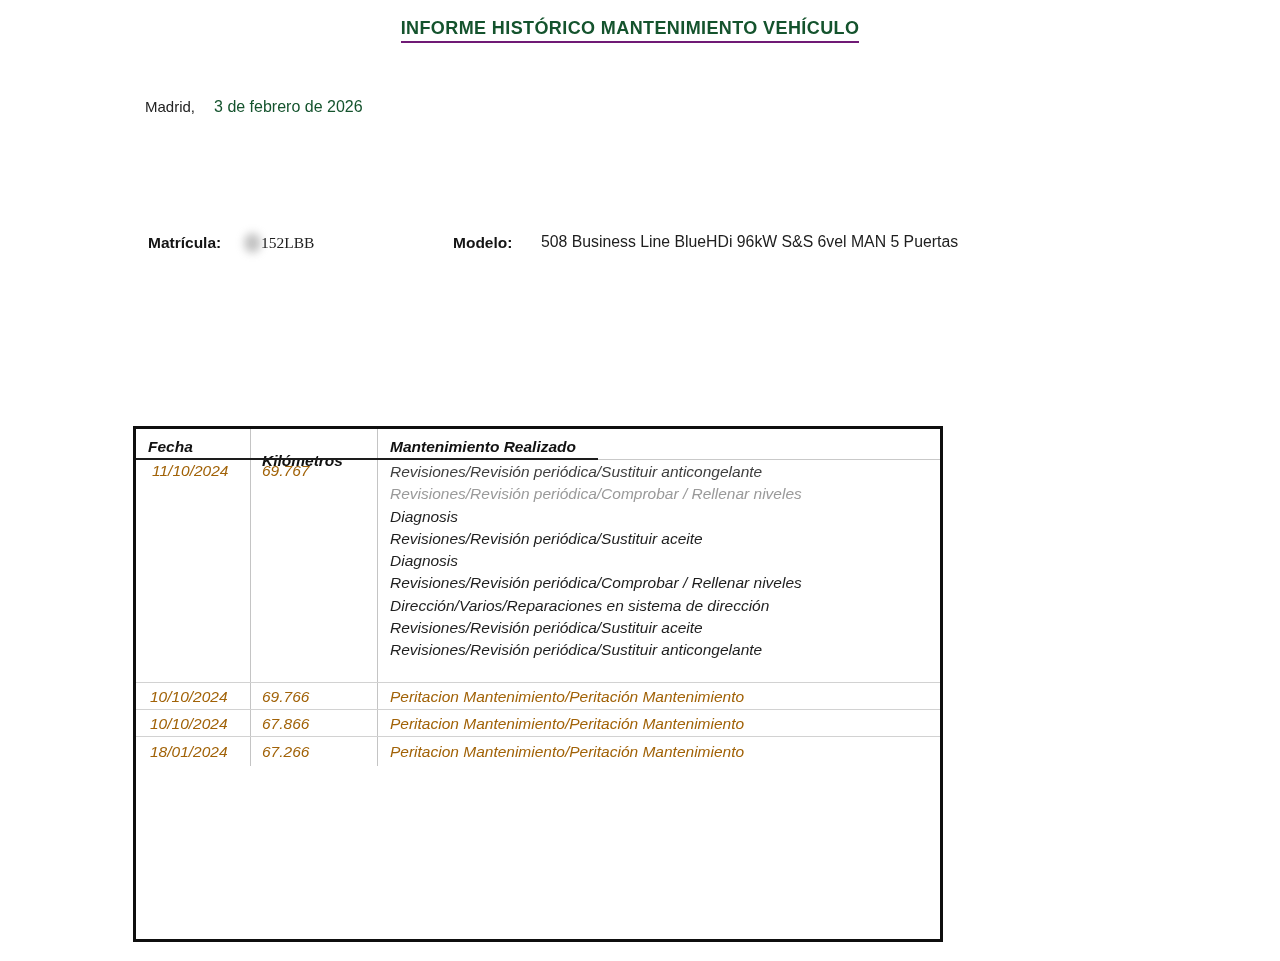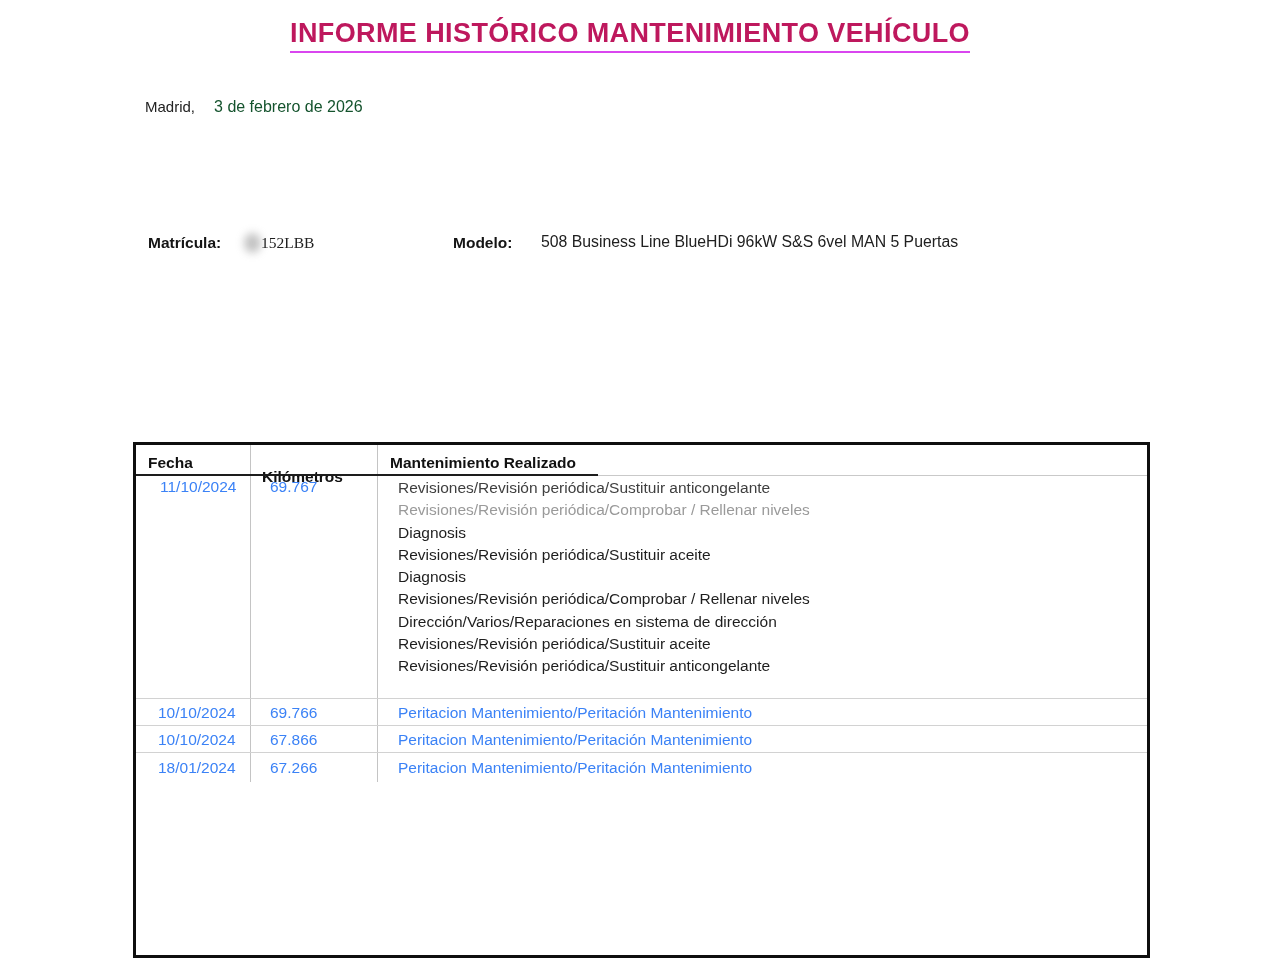--- a/index.html
+++ b/index.html
@@ -11,25 +11,25 @@
     overflow: hidden;
     position: relative;
   }
   .title-wrap {
     position: absolute;
     left: 0; top: 18px; width: 1260px;
     text-align: center;
   }
   .doc-title {
     display: inline-block;
-    font-size: 27px;
+    font-size: 18px;
     font-weight: bold;
     letter-spacing: 0.4px;
-    color: #be185d;
-    border-bottom: 2px solid #d946ef;
+    color: #14532d;
+    border-bottom: 2px solid #701a75;
     padding-bottom: 2px;
     white-space: nowrap;
   }
   .dateline {
     position: absolute;
     left: 145px; top: 98px;
     display: flex;
     align-items: baseline;
     gap: 19px;
     white-space: nowrap;
@@ -49,49 +49,50 @@
     left: 244px; top: 2px;
     width: 17px; height: 20px;
     background: #909090;
     border-radius: 50%;
     filter: blur(4px);
     opacity: 0.55;
   }
 
   .maint-table {
     position: absolute;
-    left: 133px; top: 442px;
-    width: 1017px; height: 516px;
+    left: 133px; top: 426px;
+    width: 810px; height: 516px;
     border: 3px solid #0f0f0f;
     background: #ffffff;
+    font-style: italic;
   }
   .maint-table .inner { position: absolute; left: 0; top: 0; right: 0; bottom: 0; }
 
   .col-line {
     position: absolute;
     top: 0; width: 1px; height: 337px;
     background: #c4c4c4;
   }
   .col-line.c1 { left: 114px; }
   .col-line.c2 { left: 241px; }
 
   .hdr { position: absolute; top: 9px; font-size: 15.5px; font-weight: bold; color: #111; white-space: nowrap; }
   .hdr.h-fecha { left: 12px; }
   .hdr.h-km    { left: 126px; margin-top: 14px; }
   .hdr.h-mant  { left: 254px; }
   .hdr-underline-light { position: absolute; left: 0; top: 30px; width: 100%; height: 1px; background: #c9c9c9; }
   .hdr-underline-dark  { position: absolute; left: 0; top: 29px; width: 462px; height: 2px; background: #1d1d1d; }
 
-  .cell { position: absolute; font-size: 15.5px; color: #3b82f6; white-space: nowrap; margin-left: 8px; }
+  .cell { position: absolute; font-size: 15.5px; color: #a16207; white-space: nowrap; }
 
   
   .r1-fecha { left: 16px;  top: 33px; }
   .r1-km    { left: 126px; top: 33px; }
   .maint-stack { position: absolute; left: 254px; top: 32px; }
-  .maint-line { font-size: 15.5px; line-height: 22.3px; color: #1e1e1e; white-space: nowrap; margin-left: 8px; }
+  .maint-line { font-size: 15.5px; line-height: 22.3px; color: #1e1e1e; white-space: nowrap; }
   .maint-line.semi  { color: #3f3f3f; }
   .maint-line.faded { color: #9a9a9a; }
 
   .row-sep { position: absolute; left: 0; width: 100%; height: 1px; background: #d2d2d2; }
   .sep-1 { top: 253px; }
   .sep-2 { top: 280px; }
   .sep-3 { top: 307px; }
 
   .r2-fecha { left: 14px;  top: 259px; }
   .r2-km    { left: 126px; top: 259px; }

